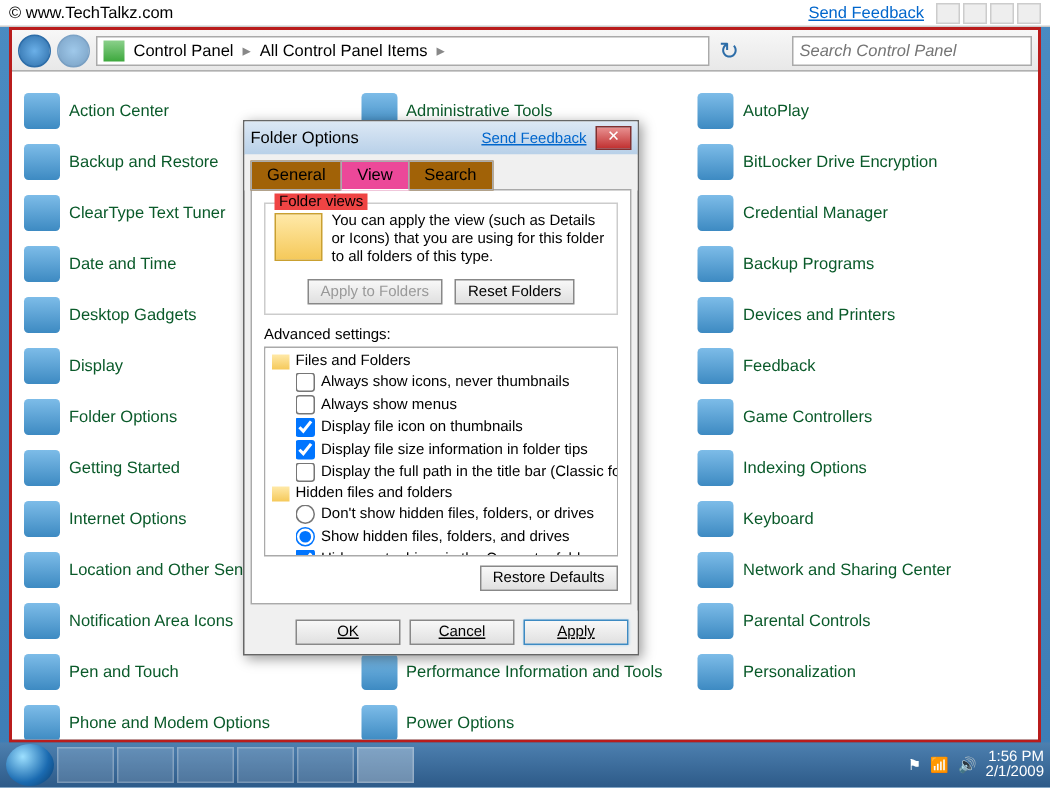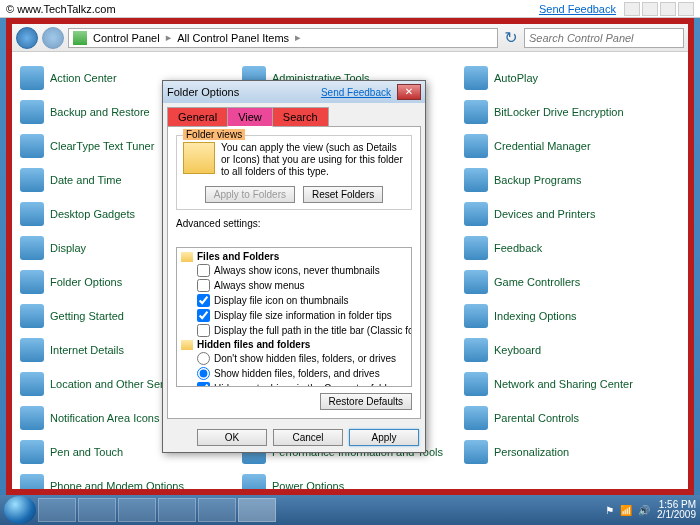--- a/index.html
+++ b/index.html
@@ -3,66 +3,66 @@
 <meta charset="utf-8">
 <style>
 * { margin: 0; padding: 0; box-sizing: border-box; font-family: "Segoe UI", Tahoma, sans-serif; }
 body { width: 700px; height: 525px; overflow: hidden; background: linear-gradient(to bottom, #4a8bc2 0%, #3d7db5 100%); position: relative; }
 
 .watermark-bar { position: absolute; top: 0; left: 0; right: 0; height: 18px; background: #fff; border-bottom: 1px solid #ccc; font-size: 11px; padding: 1px 6px; display: flex; justify-content: space-between; align-items: center; z-index: 5; }
 .watermark-bar a { color: #06c; text-decoration: underline; cursor: pointer; }
 .ie-icons { display: flex; gap: 2px; }
 .ie-icons span { width: 16px; height: 14px; background: #eee; border: 1px solid #ccc; display: inline-block; }
 
-.explorer { position: absolute; top: 18px; left: 6px; right: 6px; bottom: 30px; background: #404040; border: 6px solid #b91c1c; display: flex; flex-direction: column; }
+.explorer { position: absolute; top: 18px; left: 6px; right: 6px; bottom: 30px; background: #404040; border: 2px solid #b91c1c; display: flex; flex-direction: column; }
 
 .addr-row { height: 28px; background: linear-gradient(#f7f7f7,#e8e8e8); border-bottom: 1px solid #ccc; display: flex; align-items: center; padding: 0 4px; gap: 4px; }
 .nav-btn { width: 22px; height: 22px; border-radius: 50%; background: radial-gradient(#6bb0e8,#2d6da8); border: 1px solid #2d6da8; cursor: pointer; }
 .breadcrumb { flex: 1; height: 20px; border: 1px solid #aaa; background: #fff; font-size: 11px; display: flex; align-items: center; padding: 0 4px; gap: 2px; }
 .crumb { padding: 0 4px; }
 .crumb-sep { color: #888; }
-.searchbox { width: 160px; height: 20px; border: 1px solid #aaa; font-size: 11px; padding: 0 4px; color: #888; font-style: italic; }
+.searchbox { width: 160px; height: 20px; border: 1px solid #aaa; font-size: 11px; padding: 0 4px; color: #888; font-style: italic; margin-left: 29px; }
 
 .cp-body { flex: 1; background: #fff; overflow: hidden; padding: 10px 8px; }
 .cp-grid { display: grid; grid-template-columns: repeat(3, 1fr); gap: 2px 6px; }
 .cp-item { display: flex; align-items: center; gap: 6px; height: 32px; cursor: pointer; }
 .cp-icon { width: 24px; height: 24px; background: linear-gradient(#7dbce8,#3d8ac2); border-radius: 3px; flex-shrink: 0; }
 .cp-label { font-size: 11px; color: #0a5a2a; line-height: 1.1; }
 
 .dialog { position: absolute; top: 80px; left: 162px; width: 264px; background: #f0f0f0; border: 1px solid #666; box-shadow: 2px 2px 8px rgba(0,0,0,.4); z-index: 10; font-size: 11px; }
 .dlg-title { height: 22px; background: linear-gradient(#dce8f5,#b8d0e8); display: flex; align-items: center; justify-content: space-between; padding: 0 4px; }
 .dlg-title-text { font-size: 11px; }
 .dlg-title-right { display: flex; align-items: center; gap: 6px; }
 .close-btn { width: 24px; height: 16px; background: linear-gradient(#e89090,#c03030); border: 1px solid #803030; color: #fff; font-size: 10px; text-align: center; line-height: 14px; cursor: pointer; }
 .feedback-link { color: #06c; text-decoration: underline; font-size: 10px; cursor: pointer; }
 
 .tabs { display: flex; padding: 4px 4px 0 4px; background: #f0f0f0; }
-.tab { padding: 3px 10px; font-size: 11px; border: 1px solid #aaa; background: #ef4444; cursor: pointer; margin-right: -1px; }
+.tab { padding: 3px 10px; font-size: 11px; border: 1px solid #aaa; background: #a16207; cursor: pointer; margin-right: -1px; }
 .tab.active { background: #ec4899; border-bottom-color: #fff; position: relative; z-index: 1; }
 
 .tab-content { background: #fff; margin: 0 4px 4px 4px; border: 1px solid #aaa; padding: 8px; margin-top: -1px; }
 .group { border: 1px solid #ccc; padding: 6px; margin-bottom: 8px; position: relative; }
-.group-label { position: absolute; top: -7px; left: 6px; background: #fdba74; padding: 0 3px; font-size: 10px; }
+.group-label { position: absolute; top: -7px; left: 6px; background: #ef4444; padding: 0 3px; font-size: 10px; }
 .folder-views { display: flex; gap: 6px; align-items: flex-start; }
 .fv-icon { width: 32px; height: 32px; background: linear-gradient(#ffe9a8,#f5c95a); border: 1px solid #c9a030; flex-shrink: 0; }
 .fv-text { font-size: 10px; line-height: 1.2; }
 .fv-btns { display: flex; gap: 8px; justify-content: center; margin-top: 8px; }
 .btn { padding: 2px 8px; font-size: 10px; border: 1px solid #888; background: linear-gradient(#f8f8f8,#e0e0e0); cursor: pointer; min-width: 70px; text-align: center; }
 .btn.hl { border-color: #3d8ac2; box-shadow: 0 0 2px #7dbce8; }
 .btn.disabled { color: #999; }
 
-.adv-label { font-size: 10px; margin-bottom: 18px; }
+.adv-label { font-size: 10px; margin-bottom: 2px; }
 .adv-box { border: 1px solid #aaa; height: 140px; overflow-y: auto; background: #fff; padding: 2px; font-size: 10px; }
 .tree-row { display: flex; align-items: center; gap: 4px; padding: 1px 2px; white-space: nowrap; }
-.tree-row.group-row { font-weight: bold; }
+.tree-row.group-row { font-weight: normal; }
 .tree-row input { margin: 0; }
 .tree-icon { width: 12px; height: 10px; background: linear-gradient(#ffe9a8,#f5c95a); display: inline-block; }
 .restore-row { display: flex; justify-content: flex-end; margin-top: 6px; }
 
-.dlg-buttons { display: flex; justify-content: flex-end; gap: 6px; padding: 6px; background: #f0f0f0; }
+.dlg-buttons { display: flex; justify-content: flex-end; gap: 6px; padding: 6px; background: #f0f0f0; text-decoration: underline; }
 
 .taskbar { position: absolute; bottom: 0; left: 0; right: 0; height: 30px; background: linear-gradient(#4d80b0,#2d5a88); display: flex; align-items: center; padding: 0 4px; gap: 2px; }
 .start-orb { width: 32px; height: 28px; border-radius: 50%; background: radial-gradient(circle at 35% 30%, #9de0ff, #1a6ab0 60%, #0a3a68); cursor: pointer; }
 .task-btn { width: 38px; height: 24px; background: rgba(255,255,255,.15); border: 1px solid rgba(255,255,255,.25); cursor: pointer; }
 .tray { margin-left: auto; display: flex; align-items: center; gap: 6px; color: #fff; font-size: 10px; }
 .tray-time { text-align: right; line-height: 1; }
 </style>
 </head>
 <body>
 
@@ -165,21 +165,21 @@
           <div class="cp-icon"></div>
           <div class="cp-label">Getting Started</div>
         </div>
         <div class="cp-item"></div>
         <div class="cp-item">
           <div class="cp-icon"></div>
           <div class="cp-label">Indexing Options</div>
         </div>
         <div class="cp-item">
           <div class="cp-icon"></div>
-          <div class="cp-label">Internet Details</div>
+          <div class="cp-label">Internet Options</div>
         </div>
         <div class="cp-item"></div>
         <div class="cp-item">
           <div class="cp-icon"></div>
           <div class="cp-label">Keyboard</div>
         </div>
         <div class="cp-item">
           <div class="cp-icon"></div>
           <div class="cp-label">Location and Other Sensors</div>
         </div>

